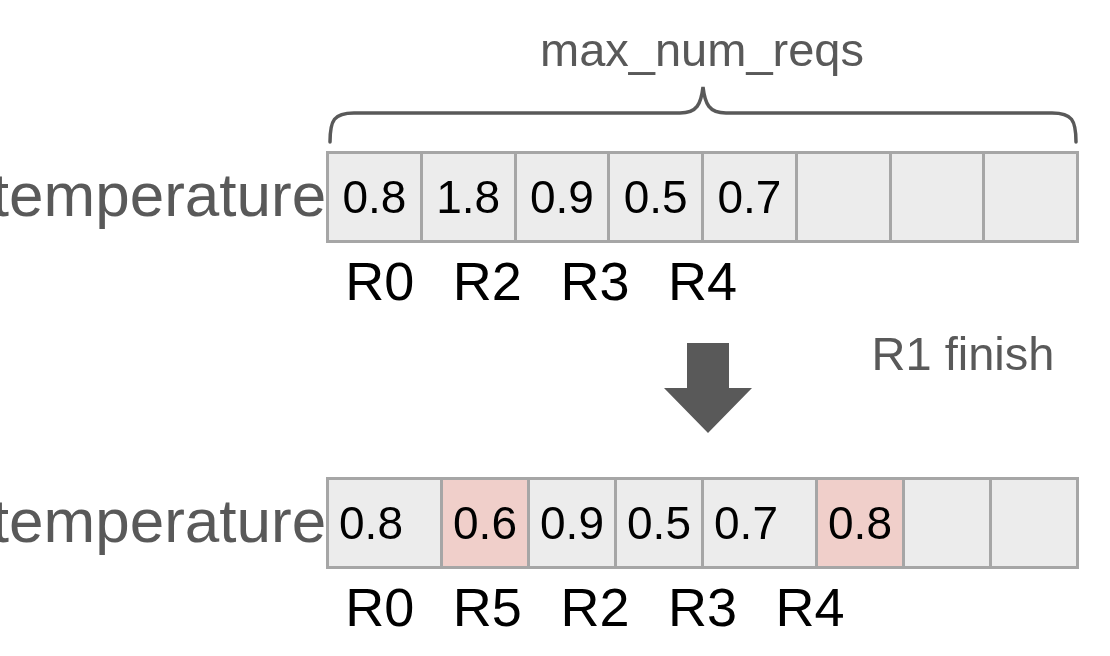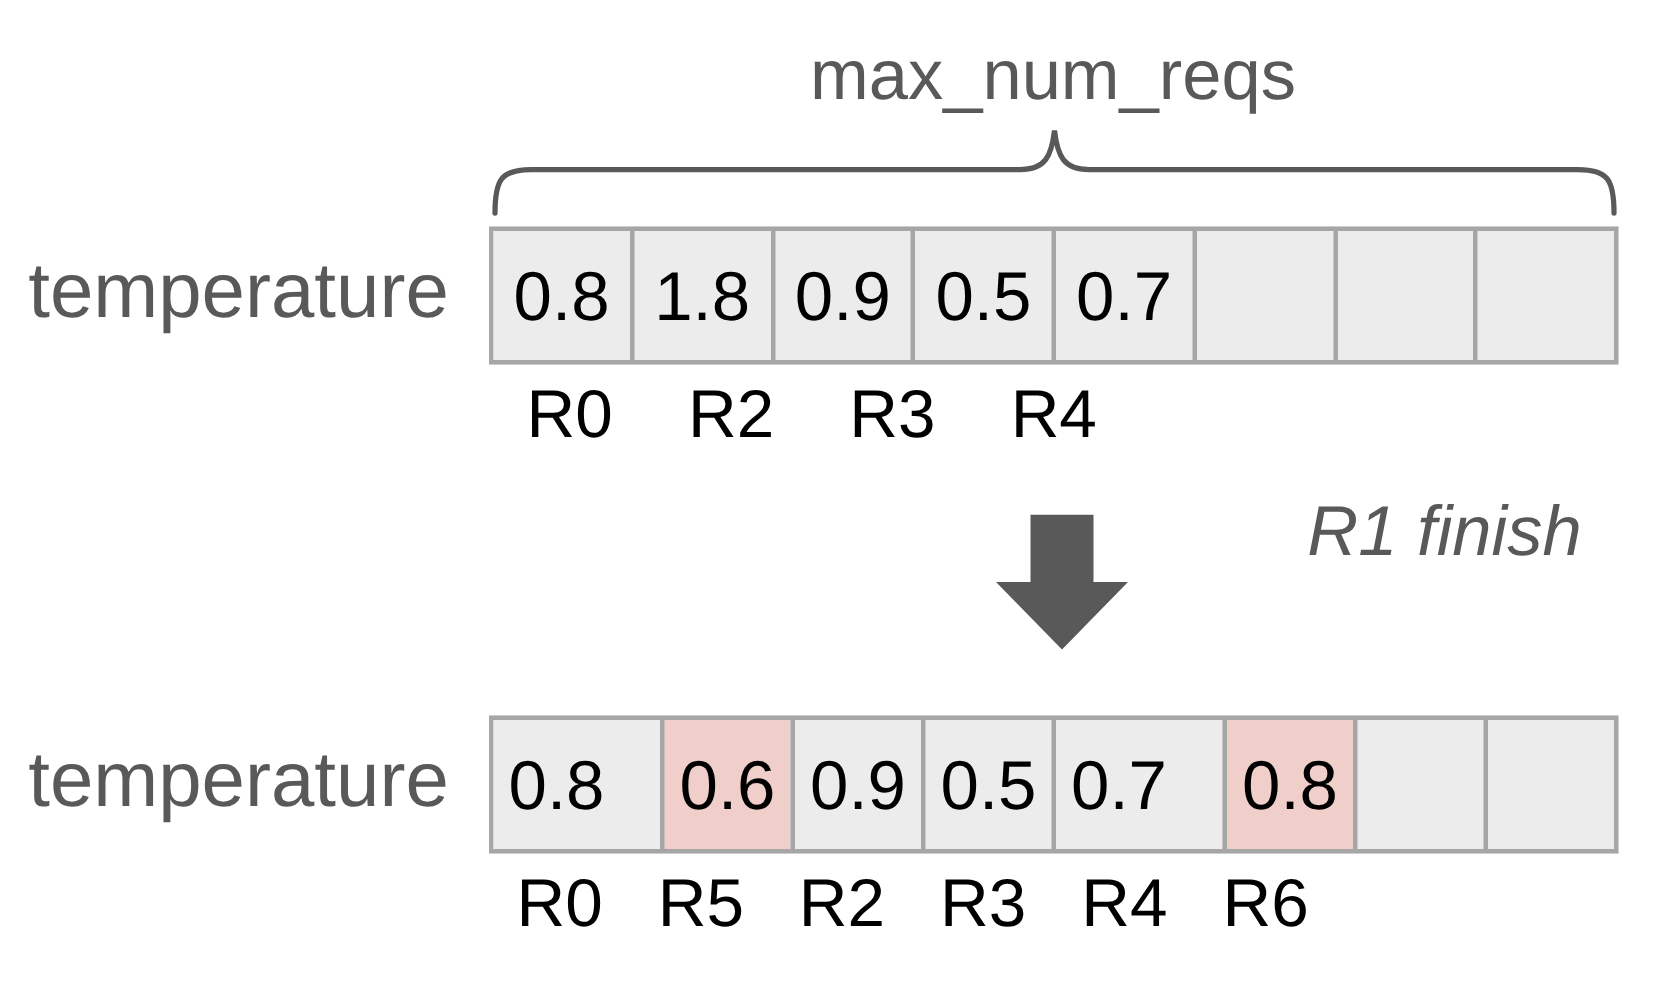--- a/index.html
+++ b/index.html
@@ -64,34 +64,34 @@
     position: absolute;
     left: 326px;
     width: 753px;
     display: flex;
   }
   .labels-row.top { top: 250px; }
   .labels-row.bottom { top: 576px; }
   .cell-label {
     flex: 1 1 0;
     text-align: center;
-    font-size: 45px;
+    font-size: 54px;
     color: var(--value-text, #000000);
     white-space: nowrap;
   }
 
   .row-name {
     position: absolute;
     left: 14px;
     width: 290px;
     height: 86px;
     display: flex;
     align-items: center;
     justify-content: center;
-    font-size: 52px;
+    font-size: 62px;
     white-space: nowrap;
   }
   .row-name.top { top: 151px; }
   .row-name.bottom { top: 477px; }
 
   .arrow-svg {
     position: absolute;
     left: 664px;
     top: 343px;
     width: 88px;
@@ -100,21 +100,20 @@
 
   .transition-note {
     position: absolute;
     left: 963px;
     top: 326px;
     transform: translateX(-50%);
     text-align: center;
     font-size: 47px;
     line-height: 55px;
     white-space: nowrap;
-    font-style: italic;
   }
 </style>
 </head>
 <body>
 
 <div class="canvas">
 
   <div class="brace-label muted">max_num_reqs</div>
 
   <svg class="brace-svg" viewBox="0 0 750 64" preserveAspectRatio="none">
@@ -165,18 +164,17 @@
       <div class="cell"></div>
       <div class="cell"></div>
     </div>
 
   <div class="labels-row bottom">
       <div class="cell-label">R0</div>
       <div class="cell-label">R5</div>
       <div class="cell-label">R2</div>
       <div class="cell-label">R3</div>
       <div class="cell-label">R4</div>
-      <div class="cell-label">R6</div>
       <div class="cell-label"></div>
       <div class="cell-label"></div>
     </div>
 
 </div>
 
 </body></html>

